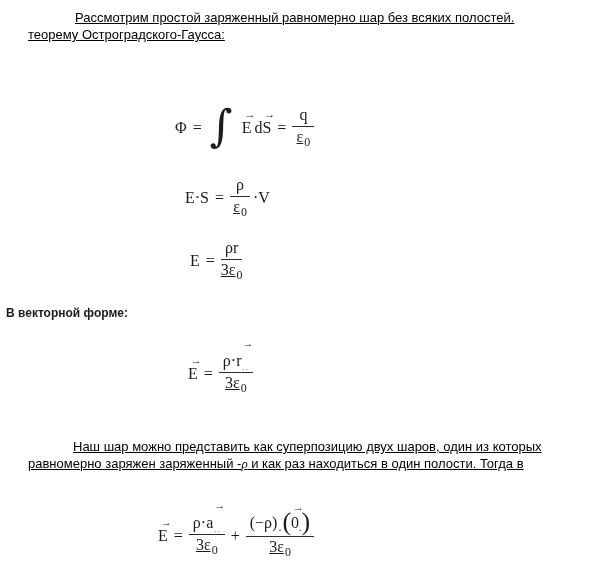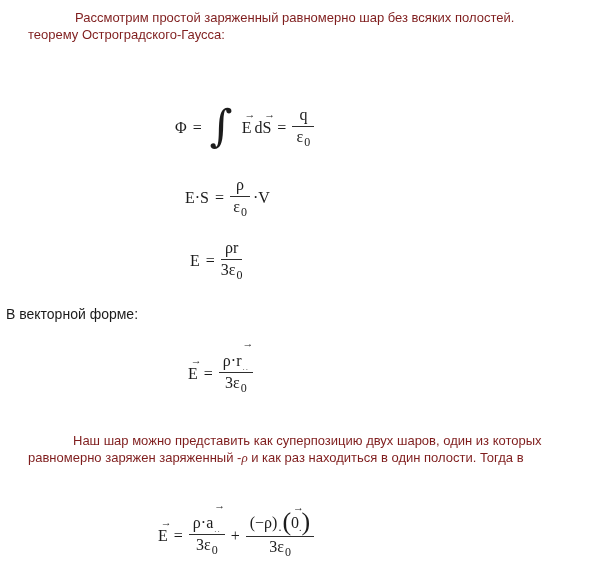--- a/index.html
+++ b/index.html
@@ -2,38 +2,38 @@
 <html><head>
 <meta charset="utf-8">
 <style>
   html,body{margin:0;padding:0;}
   body{
     width:600px;height:567px;position:relative;overflow:hidden;
     background:#ffffff;color:#1b1b1b;
   }
   
   .para{position:absolute;font-family:"Liberation Sans",sans-serif;
-        font-size:13px;line-height:17px;color:#7f1d1d;}
+        font-size:13px;line-height:17px;color:#000000;text-decoration:underline;}
   .pline{white-space:nowrap;}
   .pline.first{padding-left:47px;}
-  .pline.first2{padding-left:45px;}
+  .pline.first2{padding-left:45px;margin-top:6px;}
   .inline-rho{font-family:"Liberation Serif","DejaVu Serif",serif;font-style:italic;font-size:13px;}
-  .vlabel{position:absolute;font-family:"Liberation Sans",sans-serif;font-size:14px;white-space:nowrap;}
+  .vlabel{position:absolute;font-family:"Liberation Sans",sans-serif;font-size:12px;white-space:nowrap;font-weight:bold;}
 
   
   .formula{position:absolute;display:flex;align-items:center;
            font-family:"Liberation Serif","DejaVu Serif",serif;
            font-size:16px;color:#1c1c1c;gap:5px;white-space:nowrap;}
   .op{padding:0 1px;}
   .integral{font-family:"DejaVu Serif",serif;font-size:44px;line-height:44px;
             font-weight:normal;margin:0 4px 0 2px;position:relative;top:-2px;}
   .frac{display:inline-flex;flex-direction:column;align-items:center;}
   .frac .num{display:flex;align-items:flex-end;justify-content:center;
              padding:0 4px 2px;border-bottom:1px solid #2e2e2e;min-height:18px;}
-  .frac .den{padding-top:1px;text-align:center;}
+  .frac .den{padding-top:1px;text-align:center;text-decoration:underline;}
   .sub{font-size:12px;vertical-align:-4px;padding-left:1px;}
   .vec{position:relative;display:inline-block;}
   .vec .arr{position:absolute;top:-10px;right:-3px;font-size:11px;line-height:1;letter-spacing:-1px;}
   .vec.hi .arr{top:-14px;right:-11px;}
   .vec.hi0 .arr{top:-12px;right:-4px;}
   .dots{font-size:9px;color:#4a4a4a;align-self:flex-end;margin:0 0 -2px 1px;letter-spacing:1px;}
   .nrow{display:flex;align-items:center;}
   .bigp{font-size:26px;font-weight:400;line-height:22px;position:relative;top:-1px;}
   .lowdot{font-size:12px;align-self:flex-end;margin:0 1px -1px 1px;}
   .pdot{font-size:10px;align-self:flex-end;margin:0 0 1px 0;}

